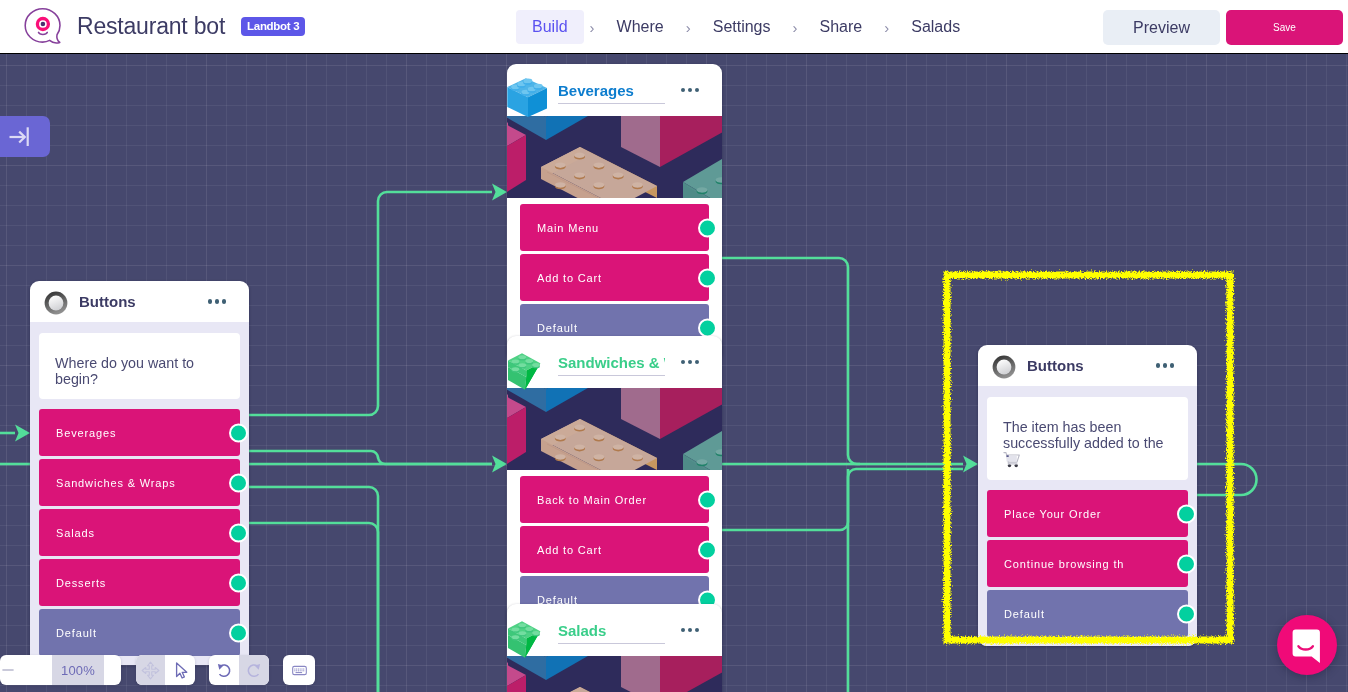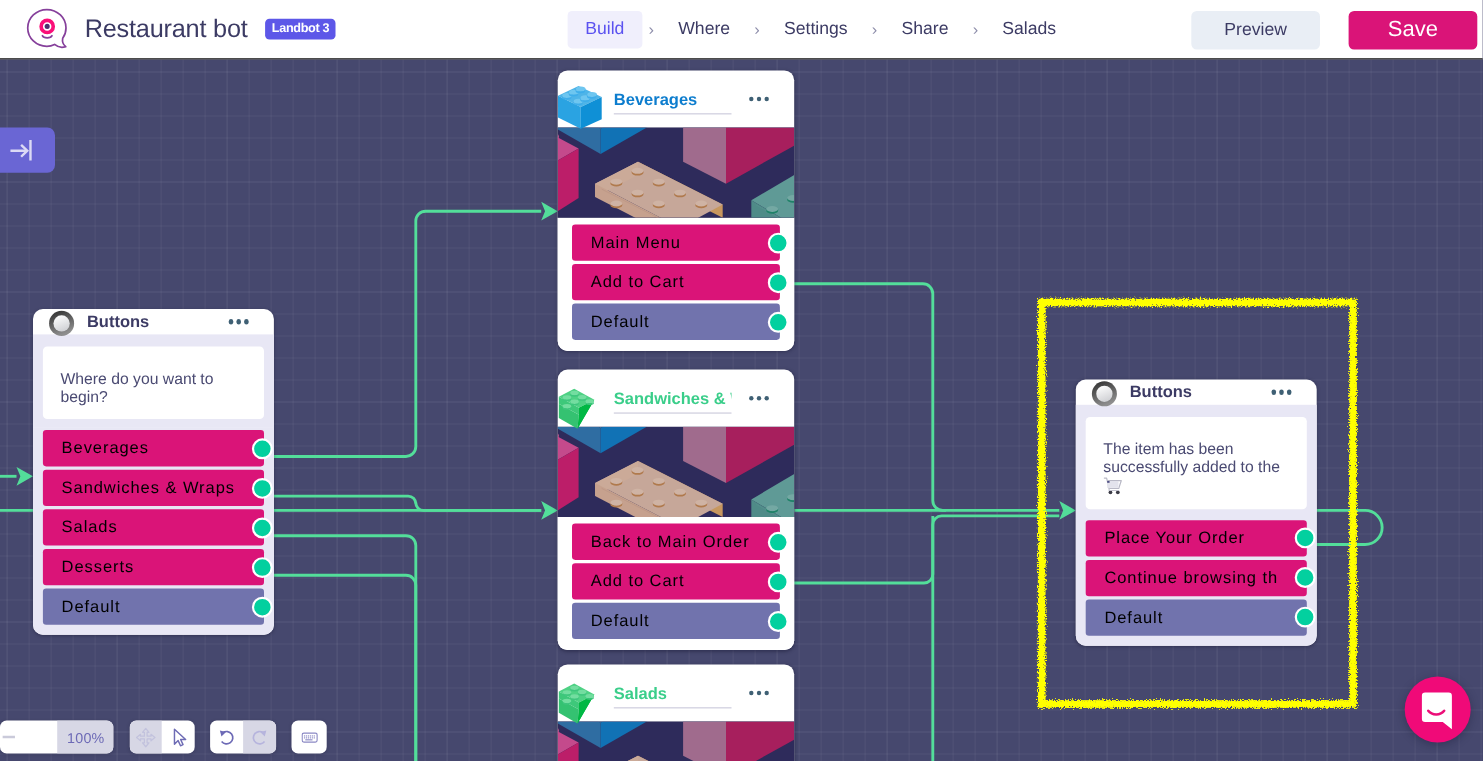--- a/index.html
+++ b/index.html
@@ -26,29 +26,29 @@
     font-size: 11.5px; font-weight: 700; border-radius: 4px;
     padding: 3.5px 6px 4px; line-height: 12px; letter-spacing: -0.3px;
   }
   .nav { position: absolute; left: 474px; top: 10px; height: 34px; display: flex; align-items: center; padding-left: 42px; }
   .nav-item {
     font-size: 16px; color: #3c3b64; padding: 0 16px; height: 34px;
     display: flex; align-items: center; border-radius: 4px; cursor: pointer;
   }
   .nav-item.active { background: #f0effc; color: #5b52f0; font-weight: 400; }
   .nav-sep { color: #8d8daa; font-size: 15px; padding: 0 6px; display: flex; align-items: center; height: 34px; }
-  .topbar-actions { position: absolute; right: 5px; top: 10px; display: flex; align-items: center; gap: 20px; }
+  .topbar-actions { position: absolute; right: 5px; top: 10px; display: flex; align-items: center; }
   .btn-preview {
     background: #e9eef5; color: #3c3b64; border: none; border-radius: 5px;
     font-size: 16px; width: 117px; height: 35px; cursor: pointer;
     font-family: inherit;
   }
   .btn-save {
     background: #da1478; color: #fff; border: none; border-radius: 5px;
-    font-size: 20px; width: 117px; height: 35px; margin-left: 6px; cursor: pointer;
+    font-size: 10px; width: 117px; height: 35px; margin-left: 6px; cursor: pointer;
     font-family: inherit;
   }
 
   
   .canvas {
     position: absolute; left: 0; top: 54px; width: 1348px; height: 638px;
     background-color: #46486e;
     background-image:
       linear-gradient(to right, rgba(255,255,255,0.058) 1px, transparent 1px),
       linear-gradient(to bottom, rgba(255,255,255,0.058) 1px, transparent 1px),
@@ -67,21 +67,21 @@
     display: flex; align-items: center; justify-content: flex-start; padding-left: 9px; cursor: pointer;
   }
 
   
   .card {
     position: absolute; background: #fff; border-radius: 9px; z-index: 10;
     box-shadow: 0 1px 3px rgba(18,18,45,0.38);
     overflow: visible;
   }
   .card-head {
-    display: flex; align-items: center; height: 23px; padding: 0 23px 0 14px;
+    display: flex; align-items: center; height: 41px; padding: 0 23px 0 14px;
     position: relative;
   }
   .card-title {
     font-size: 15px; font-weight: 700; color: #3c3b64;
     flex: 1; overflow: hidden; white-space: nowrap;
   }
   .dots { display: flex; gap: 2.7px; align-items: center; margin-left: 8px; cursor: pointer; }
   .dots i { width: 4.2px; height: 4.2px; border-radius: 50%; background: #3f6074; display: block; }
   .node-icon { width: 22px; height: 22px; flex: none; margin-right: 13px; display:block; }
   .node-icon svg { display:block; }
@@ -97,23 +97,23 @@
   .media .legoimg { display:block; width: 100%; height: 100%; }
   .mediacard .card-head { height: 52px; padding: 0 23px 0 51px; }
   .btn-list.white { padding: 6px 13px 10px 13px; }
   .card-title.ul { border-bottom: 1px solid #c9c8da; padding-bottom: 4px; align-self: flex-end; margin-bottom: 12px; margin-right: 8px; }
   .brick-icon { position: absolute; left: 0px; top: 8px; width: 48px; height: 48px; }
   .brick-icon svg { display:block; }
   .btn-list.white { background: #ffffff; }
 
   .btn-list { padding: 2px 9px 9px 9px; background: #e8e7f5; border-radius: 0 0 9px 9px; }
   .opt {
-    position: relative; height: 33px; border-radius: 3px; margin-bottom: 3px;
+    position: relative; height: 47px; border-radius: 3px; margin-bottom: 3px;
     display: flex; align-items: center; padding-left: 17px;
-    color: #000000; font-size: 15px; letter-spacing: 0.85px;
+    color: #ffffff; font-size: 11px; letter-spacing: 0.85px;
   }
   .opt:last-child { margin-bottom: 0; }
   .opt.pink { background: #da1478; }
   .opt.lilac { background: #7173ad; }
   .opt .dot {
     position: absolute; right: -8px; top: 50%; transform: translateY(-50%);
     width: 15px; height: 15px; border-radius: 50%; background: #03d09f;
     border: 2.5px solid #fff; box-sizing: content-box;
   }
   .panel-top { background:#e8e7f5; padding: 11px 0 8px; }
@@ -609,21 +609,21 @@
       <svg width="21" height="20" viewBox="0 0 21 20">
         <path d="M0.5 10.0 H14.6" stroke="#dcdaf5" stroke-width="2.2" stroke-linecap="butt"></path>
         <path d="M10.2 4.6 L15.8 10.0 L10.2 15.5" stroke="#dcdaf5" stroke-width="2.2" fill="none" stroke-linecap="butt" stroke-linejoin="miter"></path>
         <path d="M18.7 0.3 V19.0" stroke="#dcdaf5" stroke-width="2.2" stroke-linecap="butt"></path>
       </svg>
     </div>
 
   </div>
 
   <div class="toolbar">
-    <div class="tgroup" style="margin-left:0px; width:103px;gap:36px;">
+    <div class="tgroup" style="margin-left:0px; width:121px;gap:36px;">
       <div class="tbtn" style="width:30px">
         <svg width="16" height="16" viewBox="0 0 16 16">
             <path d="M2.4 8 H13.6" stroke="#cacada" stroke-width="2.1" stroke-linecap="butt"></path>
           </svg>
       </div>
       <div class="tbtn shaded" style="width:52px">
         <span class="zoom-val">100%</span>
       </div>
       <div class="tbtn" style="width:31px">
         <svg width="16" height="16" viewBox="0 0 16 16">

